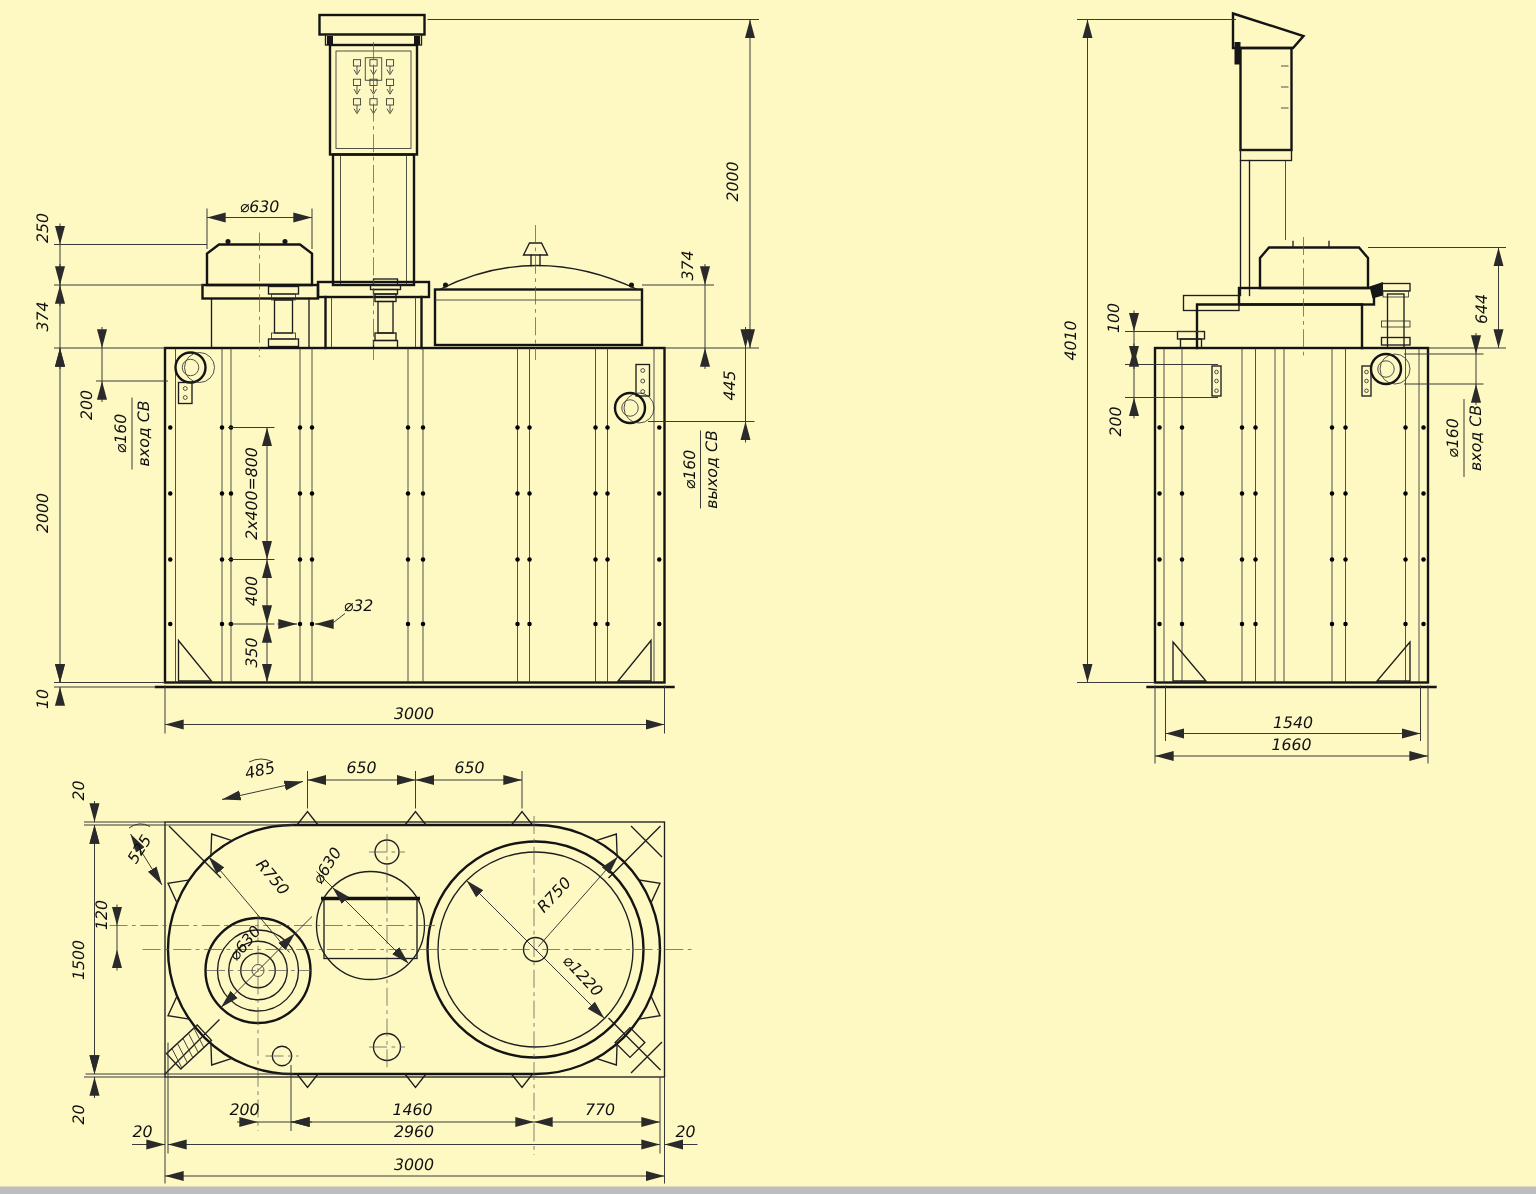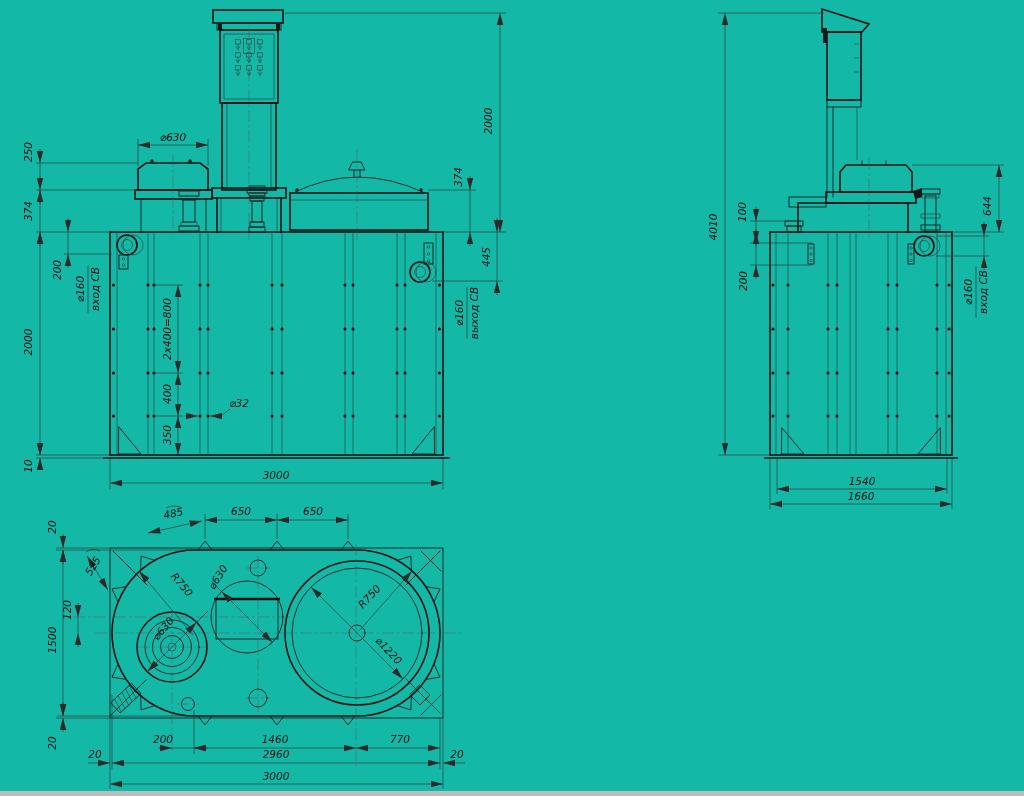--- a/index.html
+++ b/index.html
@@ -1,16 +1,16 @@
 <!DOCTYPE html>
 <html><head>
 <meta charset="utf-8">
 <style>
   html,body{margin:0;padding:0;background:#ffffff;}
-  #page{position:relative;width:1024px;height:796px;background:#14b8a6;overflow:hidden;
+  #page{position:relative;width:1024px;height:796px;background:#fef9c3;overflow:hidden;
         font-family:"DejaVu Sans",sans-serif;}
   svg{position:absolute;left:0;top:0;}
   .s2{stroke:#141414;stroke-width:1.6;fill:none;stroke-linejoin:miter;stroke-linecap:square}
   .s1{stroke:#1e1e1e;stroke-width:0.9;fill:none;stroke-linecap:square}
   .s0{stroke:#2e2e2e;stroke-width:0.55;fill:none}
   .dm{stroke:#353535;stroke-width:0.65;fill:none}
   .cl{stroke:#5a5a5a;stroke-width:0.5;fill:none;stroke-dasharray:12 3 2.5 3}
   .fl{fill:#161616;stroke:none}
   text.t{font:italic 10.5px "DejaVu Sans",sans-serif;fill:#101010;text-anchor:middle}
   .edgebar{position:absolute;left:0;bottom:0;width:1024px;height:5px;background:#bdbdbd;}

